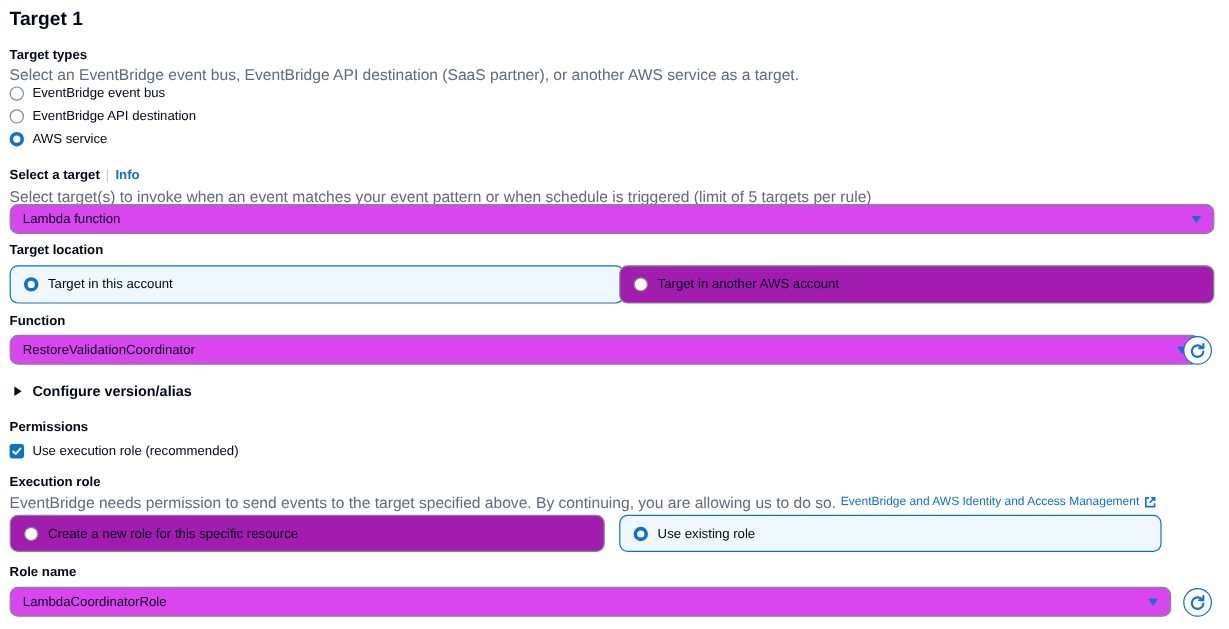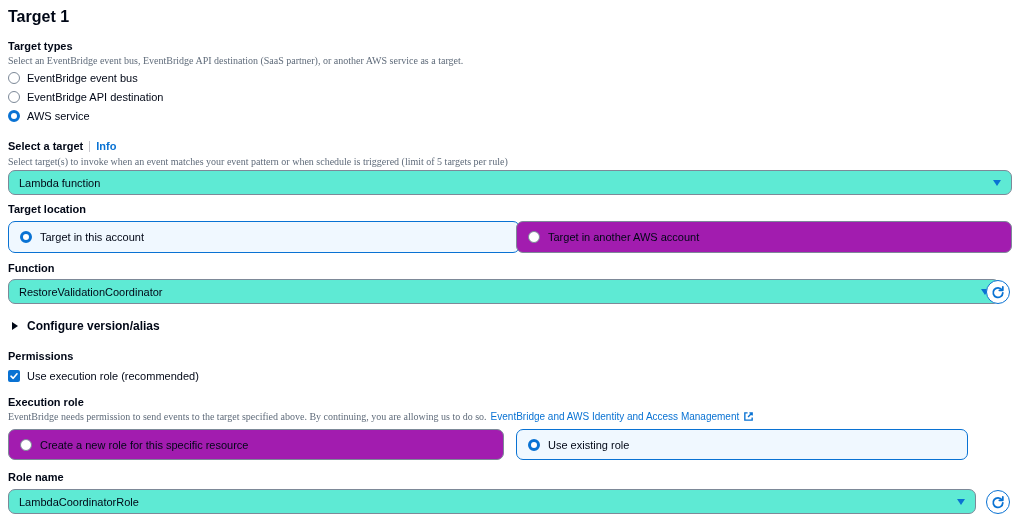--- a/index.html
+++ b/index.html
@@ -6,35 +6,35 @@
     html, body { width: 1024px; height: 524px; background: #ffffff; overflow: hidden; }
     body {
       font-family: "Liberation Sans", "DejaVu Sans", sans-serif;
       color: #000716;
       position: relative;
     }
     .abs { position: absolute; }
 
     .h-title { font-size: 16px; font-weight: 700; color: #000716; }
     .label { font-size: 11px; font-weight: 700; color: #000716; }
-    .desc { font-size: 10px; color: #5f6b7a; white-space: nowrap; font-family: Liberation Serif, serif; }
+    .desc { font-size: 13px; color: #5f6b7a; white-space: nowrap; }
     .opt-text { font-size: 11px; color: #000716; white-space: nowrap; }
 
     .radio {
       display: inline-block; width: 12px; height: 12px; border-radius: 50%;
       border: 1.5px solid #7d8998; background: #fff; vertical-align: middle;
     }
     .radio.checked {
       border: 3.5px solid #0972d3; background: #fff;
     }
 
     .radio-row { display: flex; align-items: center; gap: 7px; height: 16px; }
 
     .select-box {
-      border: 1px solid #7d8998; border-radius: 7px; background: #5eead4;
+      border: 1px solid #7d8998; border-radius: 7px; background: #d946ef;
       display: flex; align-items: center; padding: 0 10px;
       font-size: 11px; color: #000716;
     }
     .select-box .val { flex: 1; white-space: nowrap; }
     .caret {
       width: 0; height: 0; border-left: 4.5px solid transparent; border-right: 4.5px solid transparent;
       border-top: 6px solid #0972d3;
     }
 
     .tile {

